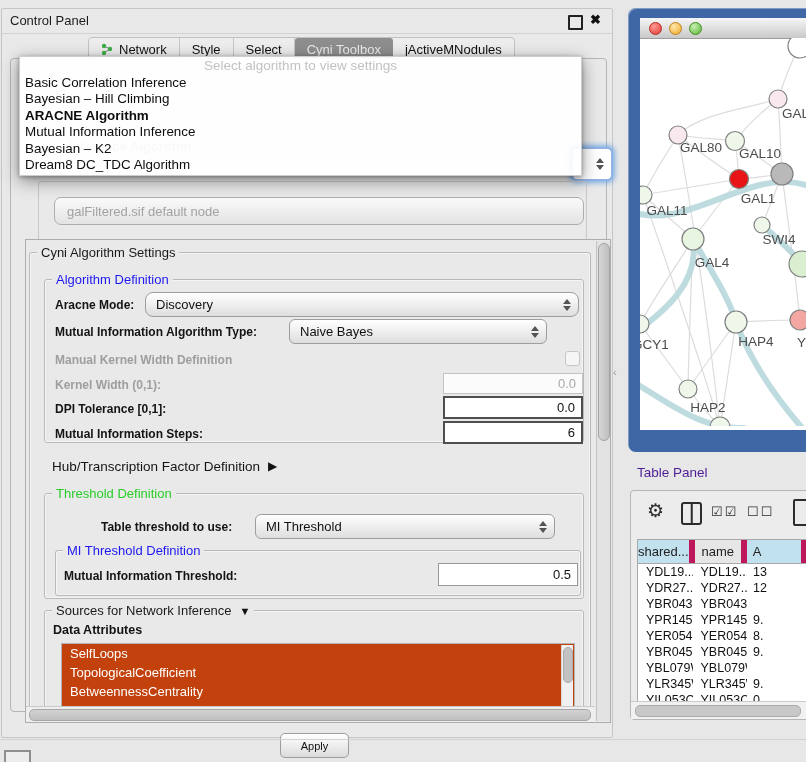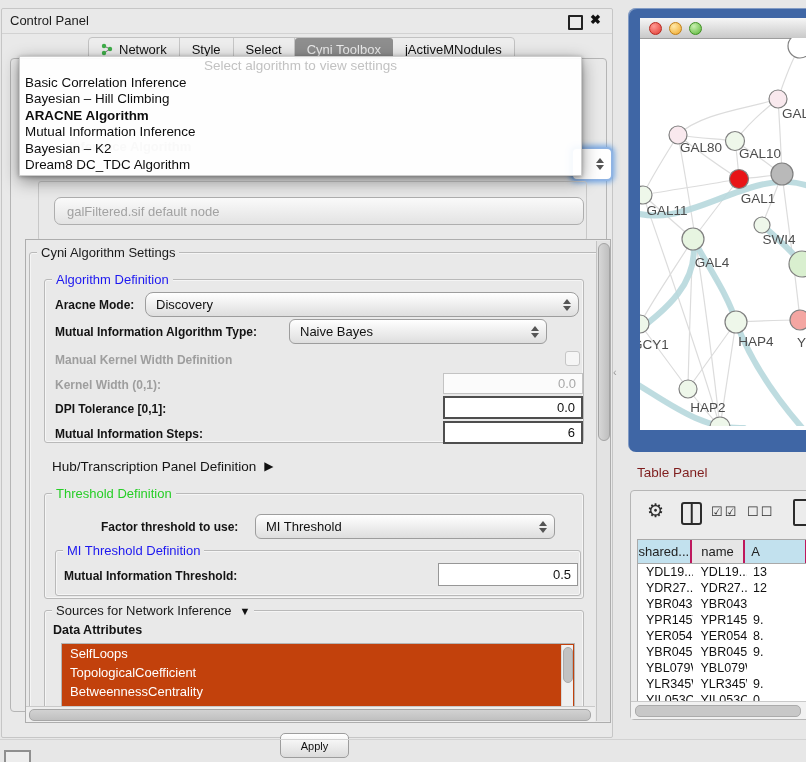--- a/index.html
+++ b/index.html
@@ -105,34 +105,34 @@
   .net-inner{left:12px;top:10px;right:0;bottom:22px;background:#fff;overflow:hidden;}
   .net-titlebar{left:0;top:0;width:100%;height:20px;
       background:linear-gradient(#f6f6f6,#c9c9c9);border-bottom:1px solid #9d9d9d;}
   .light{position:absolute;top:3.5px;width:13px;height:13px;border-radius:50%;box-sizing:border-box;}
   .light.red{left:9px;background:radial-gradient(circle at 35% 30%,#ff9a93,#e23b33);border:1px solid #b5281f;}
   .light.yellow{left:29px;background:radial-gradient(circle at 35% 30%,#ffe9a8,#f0a729);border:1px solid #c07f17;}
   .light.green{left:49px;background:radial-gradient(circle at 35% 30%,#c9f0b0,#59b637);border:1px solid #3f8f23;}
   .net-canvas{left:0;top:20px;}
 
   
-  .tp-title{left:637px;top:465px;font-size:13.5px;color:#7f1d1d;}
+  .tp-title{left:637px;top:465px;font-size:13.5px;color:#4c1d95;}
   .tp{left:630px;top:490px;width:176px;height:228px;background:#ececec;
       border:1px solid #b6b6b6;border-radius:4px 0 0 4px;}
   .tp-toolbar{left:0;top:0;width:100%;height:48px;}
   .ticon{position:absolute;color:#2c2c2c;}
   .gear{left:16px;top:8px;font-size:19px;}
   .split{left:50px;top:11px;width:17px;height:19px;border:2.5px solid #2c2c2c;border-radius:3px;}
   .split:before{content:"";position:absolute;left:50%;top:0;bottom:0;width:2.5px;background:#2c2c2c;transform:translateX(-50%);}
   .checks{left:80px;top:13px;font-size:13px;letter-spacing:2px;}
   .unchecks{left:116px;top:13px;font-size:13px;letter-spacing:2px;}
   .docico{left:162px;top:8px;width:18px;height:23px;border:2.5px solid #2c2c2c;border-radius:2px;background:#ececec;}
   .tp-table{left:6px;top:48px;right:0;bottom:18px;overflow:hidden;border-top:1px solid #a9a9a9;border-left:1px solid #a9a9a9;}
   .thead{display:flex;height:23px;border-bottom:1px solid #a9a9a9;background:#e6e6e6;}
-  .th{box-sizing:border-box;border-right:2px solid #be185d;font-size:13px;color:#222;
+  .th{box-sizing:border-box;border-right:6px solid #be185d;font-size:13px;color:#222;
       display:flex;align-items:center;justify-content:center;}
   .th.blue{background:#c2e1ee;}
   .th.c0{width:77px;} .th.c1{width:77px;} .th.c2{width:86px;justify-content:flex-start;padding-left:6px;}
   .trow{display:flex;height:16px;background:#fff;}
   .tcell{box-sizing:border-box;font-size:12.5px;color:#111;line-height:16px;white-space:nowrap;overflow:hidden;}
   .tcell.c0{width:77px;padding-left:8px;}
   .tcell.c1{width:77px;padding-left:8px;}
   .tcell.c2{width:86px;padding-left:6px;}
   .tp-hscroll{left:0;right:0;bottom:0;height:17px;background:#f1f1f1;border-top:1px solid #c9c9c9;}
   .tp-hthumb{position:absolute;left:4px;top:3px;width:164px;height:10px;background:#c8c8c8;
@@ -183,21 +183,21 @@
     <div class="abs cp-content">
 
       <span class="abs bg-inference">Inference Algorithm</span>
       <div class="abs bg-focus-combo">
           <span class="stepper"></span>
         </div>
       <div class="abs bg-group"></div>
       <div class="abs bg-combo">galFiltered.sif default node</div>
 
       <div class="abs scrollpane">
-        <div class="group" style="left:3px;top:12px;width:560px;height:470px;padding-left:24px;">
+        <div class="group" style="left:3px;top:12px;width:560px;height:470px;">
           <span class="glabel">Cyni Algorithm Settings</span>
 
           <div class="group" style="left:14px;top:26px;width:538px;height:162px;">
             <span class="glabel blue">Algorithm Definition</span>
             <span class="lbl" style="left:10px;top:18px;">Aracne Mode:</span>
             <div class="combo" style="left:100px;top:12px;width:434px;height:25px;border-radius:8px;">
               <span>Discovery</span>
               <span class="stepper"></span>
             </div>
             <span class="lbl" style="left:10px;top:45px;">Mutual Information Algorithm Type:</span>
@@ -209,27 +209,27 @@
             <span class="checkbox" style="left:520px;top:71px;"></span>
             <span class="lbl gray" style="left:10px;top:98px;">Kernel Width (0,1):</span>
             <div class="tfield dim" style="left:398px;top:93px;width:140px;height:21px;">0.0</div>
             <span class="lbl" style="left:10px;top:122px;">DPI Tolerance [0,1]:</span>
             <div class="tfield strong" style="left:398px;top:116px;width:140px;height:23px;">0.0</div>
             <span class="lbl" style="left:10px;top:147px;">Mutual Information Steps:</span>
             <div class="tfield strong" style="left:398px;top:141px;width:140px;height:23px;">6</div>
           </div>
 
           <div class="abs" style="left:22px;top:204px;height:18px;display:flex;align-items:center;">
-            <span class="lbl plain" style="position:static;">Hub/Transcription Panel Definition</span>
+            <span class="lbl plain" style="position:static;">Hub/Transcription Factor Definition</span>
             <span class="tri">▶</span>
           </div>
 
           <div class="group" style="left:14px;top:240px;width:538px;height:104px;">
             <span class="glabel green">Threshold Definition</span>
-            <span class="lbl" style="left:56px;top:26px;">Factor threshold to use:</span>
+            <span class="lbl" style="left:56px;top:26px;">Table threshold to use:</span>
             <div class="combo" style="left:210px;top:20px;width:300px;height:25px;">
               <span>MI Threshold</span>
               <span class="stepper"></span>
             </div>
             <div class="group" style="left:10px;top:56px;width:524px;height:44px;">
               <span class="glabel blue">MI Threshold Definition</span>
               <span class="lbl" style="left:8px;top:18px;">Mutual Information Threshold:</span>
               <div class="tfield mid" style="left:382px;top:12px;width:140px;height:23px;">0.5</div>
             </div>
           </div>

